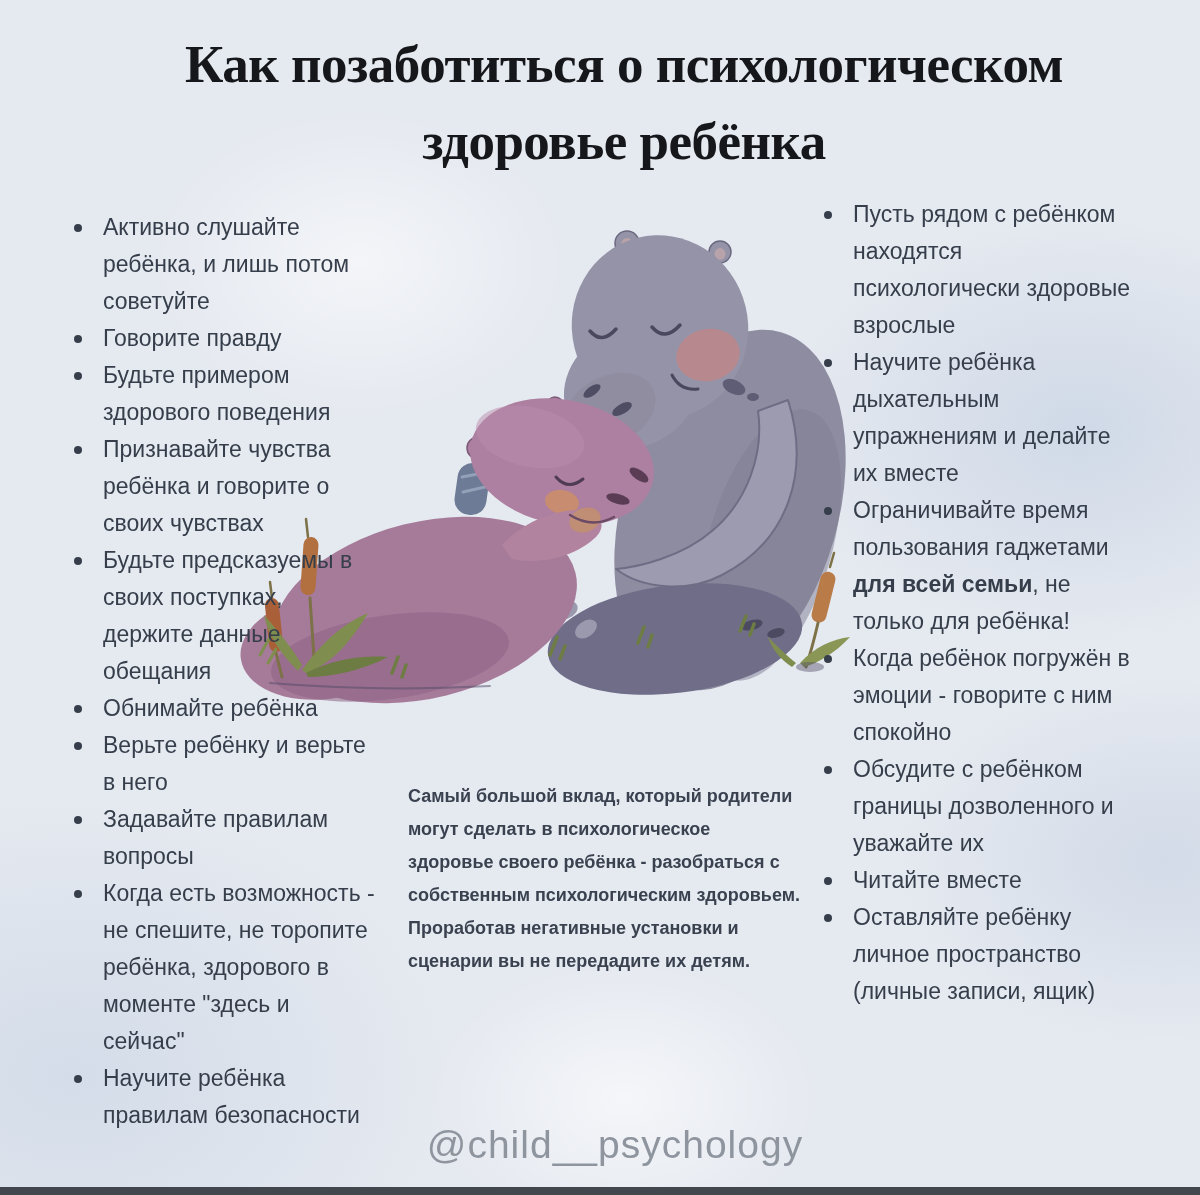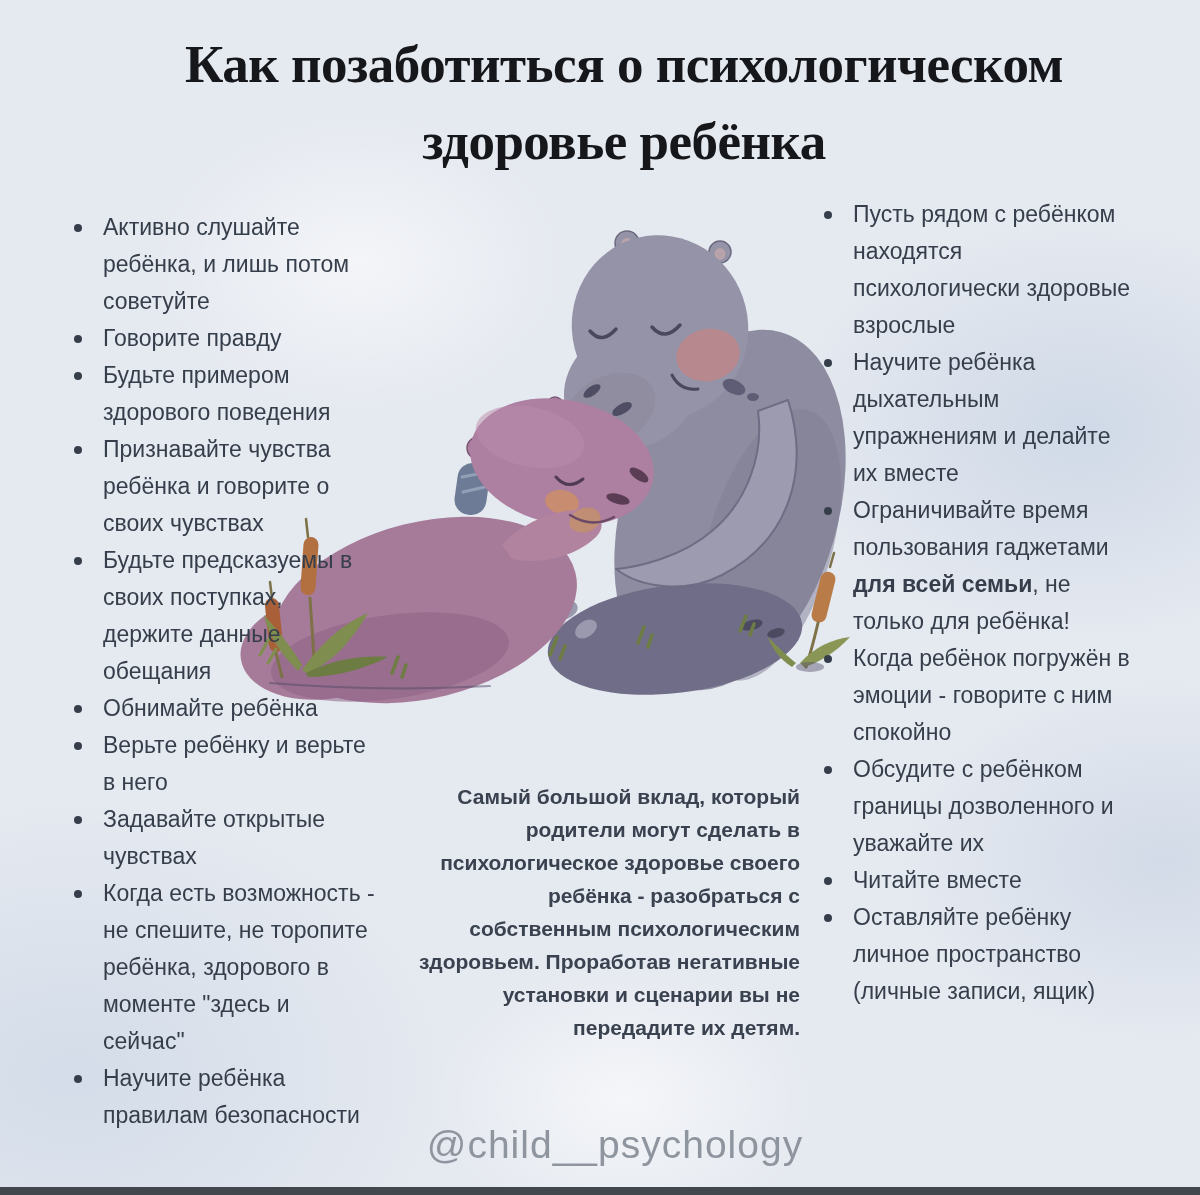--- a/index.html
+++ b/index.html
@@ -36,21 +36,21 @@
     width:8px; height:8px; border-radius:50%; background:#353e4a;
   }
   .col-left  { left:70px;  top:196px; width:305px;margin-top:13px; }
   .col-right { left:820px; top:196px; width:310px; }
   .bold-inline { font-weight:700;text-align:center; }
 
   .illustration { position:absolute; left:240px; top:215px; width:620px; height:500px; z-index:1; }
 
   .center-note {
     position:absolute; left:408px; top:780px; width:392px; z-index:2;
-    text-align:right; font-size:21px; font-weight:700;
+    text-align:left; font-size:18px; font-weight:700;
     line-height:33px; color:#3a4250;
   }
 
   .handle {
     position:absolute; left:15px; bottom:28px; width:100%; z-index:2;
     text-align:center; font-size:39px; letter-spacing:1px; color:#8f959e;
   }
 
   .bottom-bar { position:absolute; left:0; bottom:0; width:100%; height:8px; background:#42464d; z-index:4; }
 </style>
@@ -62,21 +62,21 @@
   <h1 class="title"><span>Как позаботиться о психологическом</span><br><span>здоровье ребёнка</span></h1>
 
   <ul class="tips col-left">
     <li><span class="dot"></span><span>Активно слушайте ребёнка, и лишь потом советуйте</span></li>
     <li><span class="dot"></span><span>Говорите правду</span></li>
     <li><span class="dot"></span><span>Будьте примером здорового поведения</span></li>
     <li><span class="dot"></span><span>Признавайте чувства ребёнка и говорите о своих чувствах</span></li>
     <li><span class="dot"></span><span>Будьте предсказуемы в своих поступках, держите данные обещания</span></li>
     <li><span class="dot"></span><span>Обнимайте ребёнка</span></li>
     <li><span class="dot"></span><span>Верьте ребёнку и верьте в него</span></li>
-    <li><span class="dot"></span><span>Задавайте открытые чувствах</span></li>
+    <li><span class="dot"></span><span>Задавайте правилам вопросы</span></li>
     <li><span class="dot"></span><span>Когда есть возможность - не спешите, не торопите ребёнка, здорового в моменте "здесь и сейчас"</span></li>
     <li><span class="dot"></span><span>Научите ребёнка правилам безопасности</span></li>
   </ul>
 
   <ul class="tips col-right">
     <li><span class="dot"></span><span>Пусть рядом с ребёнком находятся психологически здоровые взрослые</span></li>
     <li><span class="dot"></span><span>Научите ребёнка дыхательным упражнениям и делайте их вместе</span></li>
     <li><span class="dot"></span><span><span>Ограничивайте время пользования гаджетами </span><span class="bold-inline">для всей семьи</span><span>, не только для ребёнка!</span></span></li>
     <li><span class="dot"></span><span>Когда ребёнок погружён в эмоции - говорите с ним спокойно</span></li>
     <li><span class="dot"></span><span>Обсудите с ребёнком границы дозволенного и уважайте их</span></li>

